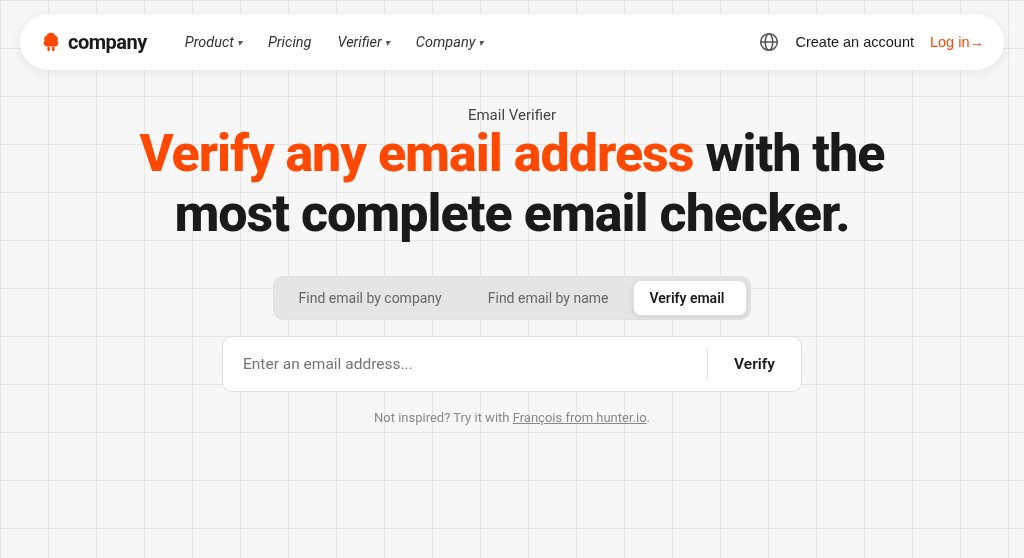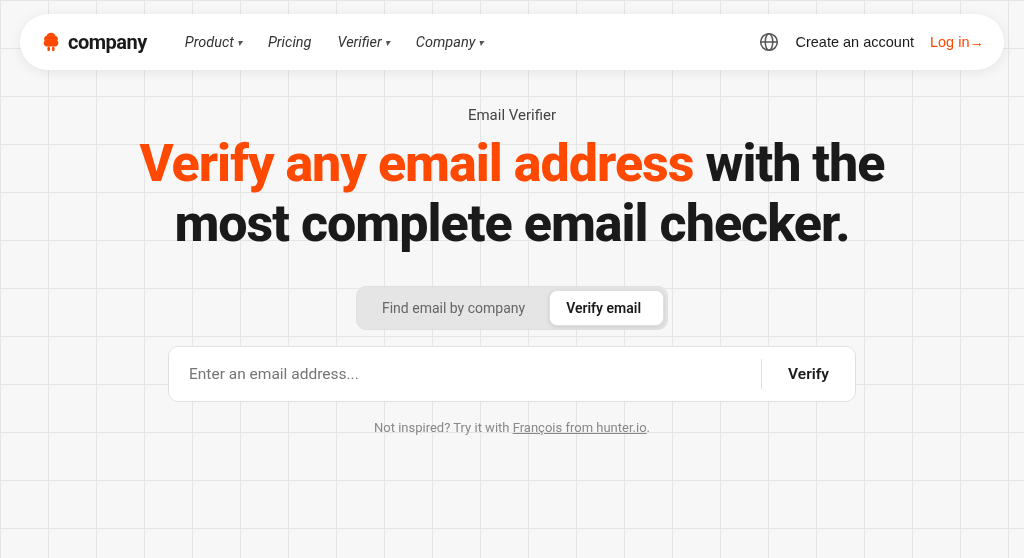--- a/index.html
+++ b/index.html
@@ -128,21 +128,21 @@
       z-index: 5;
       display: flex;
       flex-direction: column;
       align-items: center;
       padding-top: 36px;
     }
 
     .page-label {
       font-size: 15px;
       color: #444;
-      margin-bottom: 10px;
+      margin-bottom: 0;
       font-weight: 400;
     }
 
     .hero-headline {
       text-align: center;
       font-size: 52px;
       font-weight: 800;
       line-height: 1.15;
       color: #1a1a1a;
       max-width: 800px;
@@ -188,21 +188,21 @@
     }
 
     
     .search-container {
       margin-top: 16px;
       display: flex;
       align-items: center;
       background: #ffffff;
       border: 1.5px solid #e0e0e0;
       border-radius: 10px;
-      width: 688px;
+      width: 580px;
       overflow: hidden;
     }
 
     .search-input {
       flex: 1;
       padding: 18px 20px;
       font-size: 15.5px;
       color: #999;
       border: none;
       outline: none;
@@ -294,20 +294,21 @@
 
 <main class="main-content">
   <p class="page-label">Email Verifier</p>
 
   <h1 class="hero-headline">
     <span class="orange">Verify any email address</span><span> with the most complete email checker.</span>
   </h1>
 
   <div class="tabs-container">
     <button class="tab-item">Find email by company</button>
+    <button class="tab-item">Find email by name</button>
     <button class="tab-item active">Verify email</button>
   </div>
 
   <div class="search-container">
     <input class="search-input" type="text" placeholder="Enter an email address..." style="">
     <div class="search-divider"></div>
     <button class="btn-verify">Verify</button>
   </div>
 
   <p class="footer-note">

